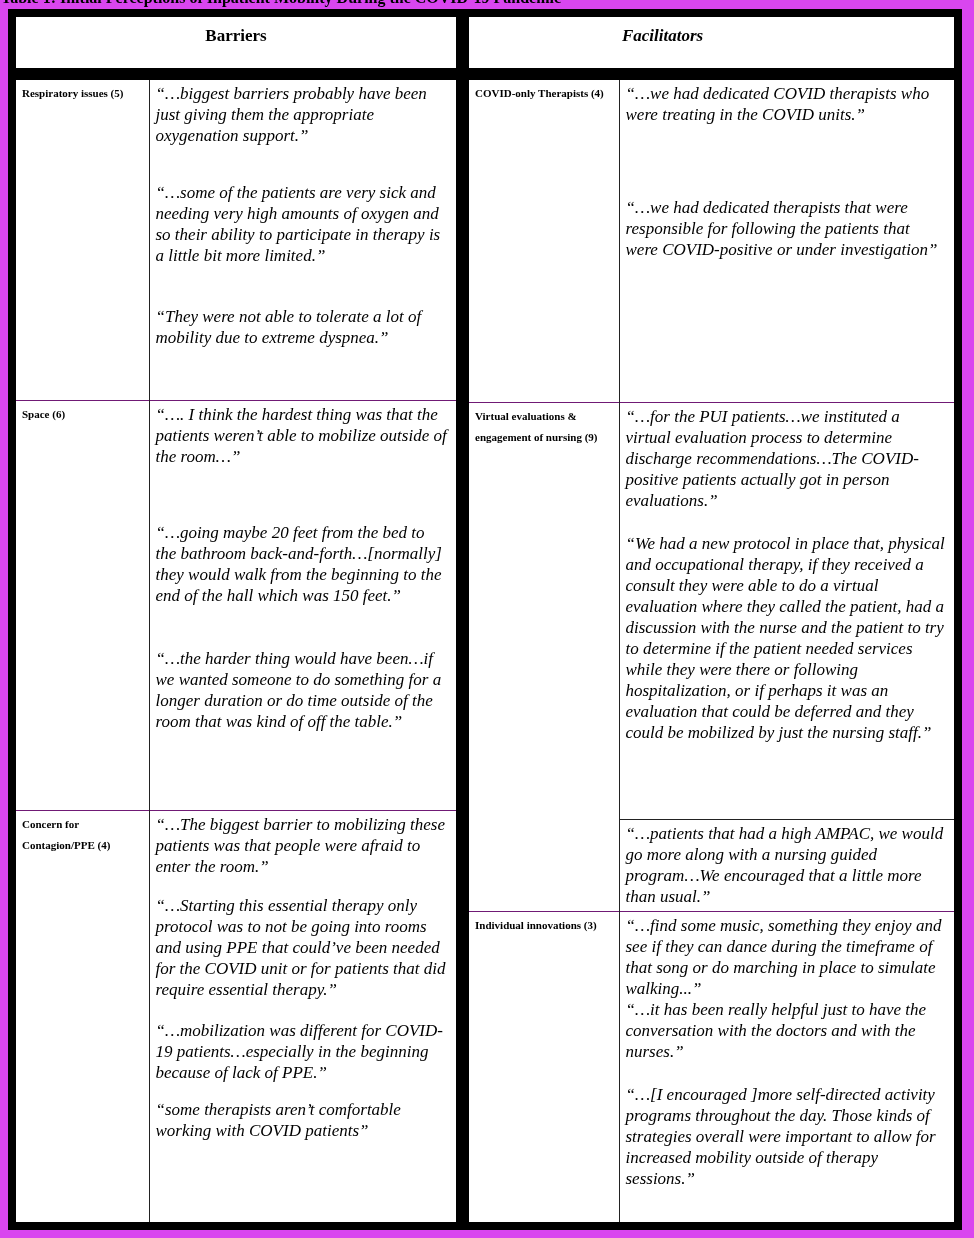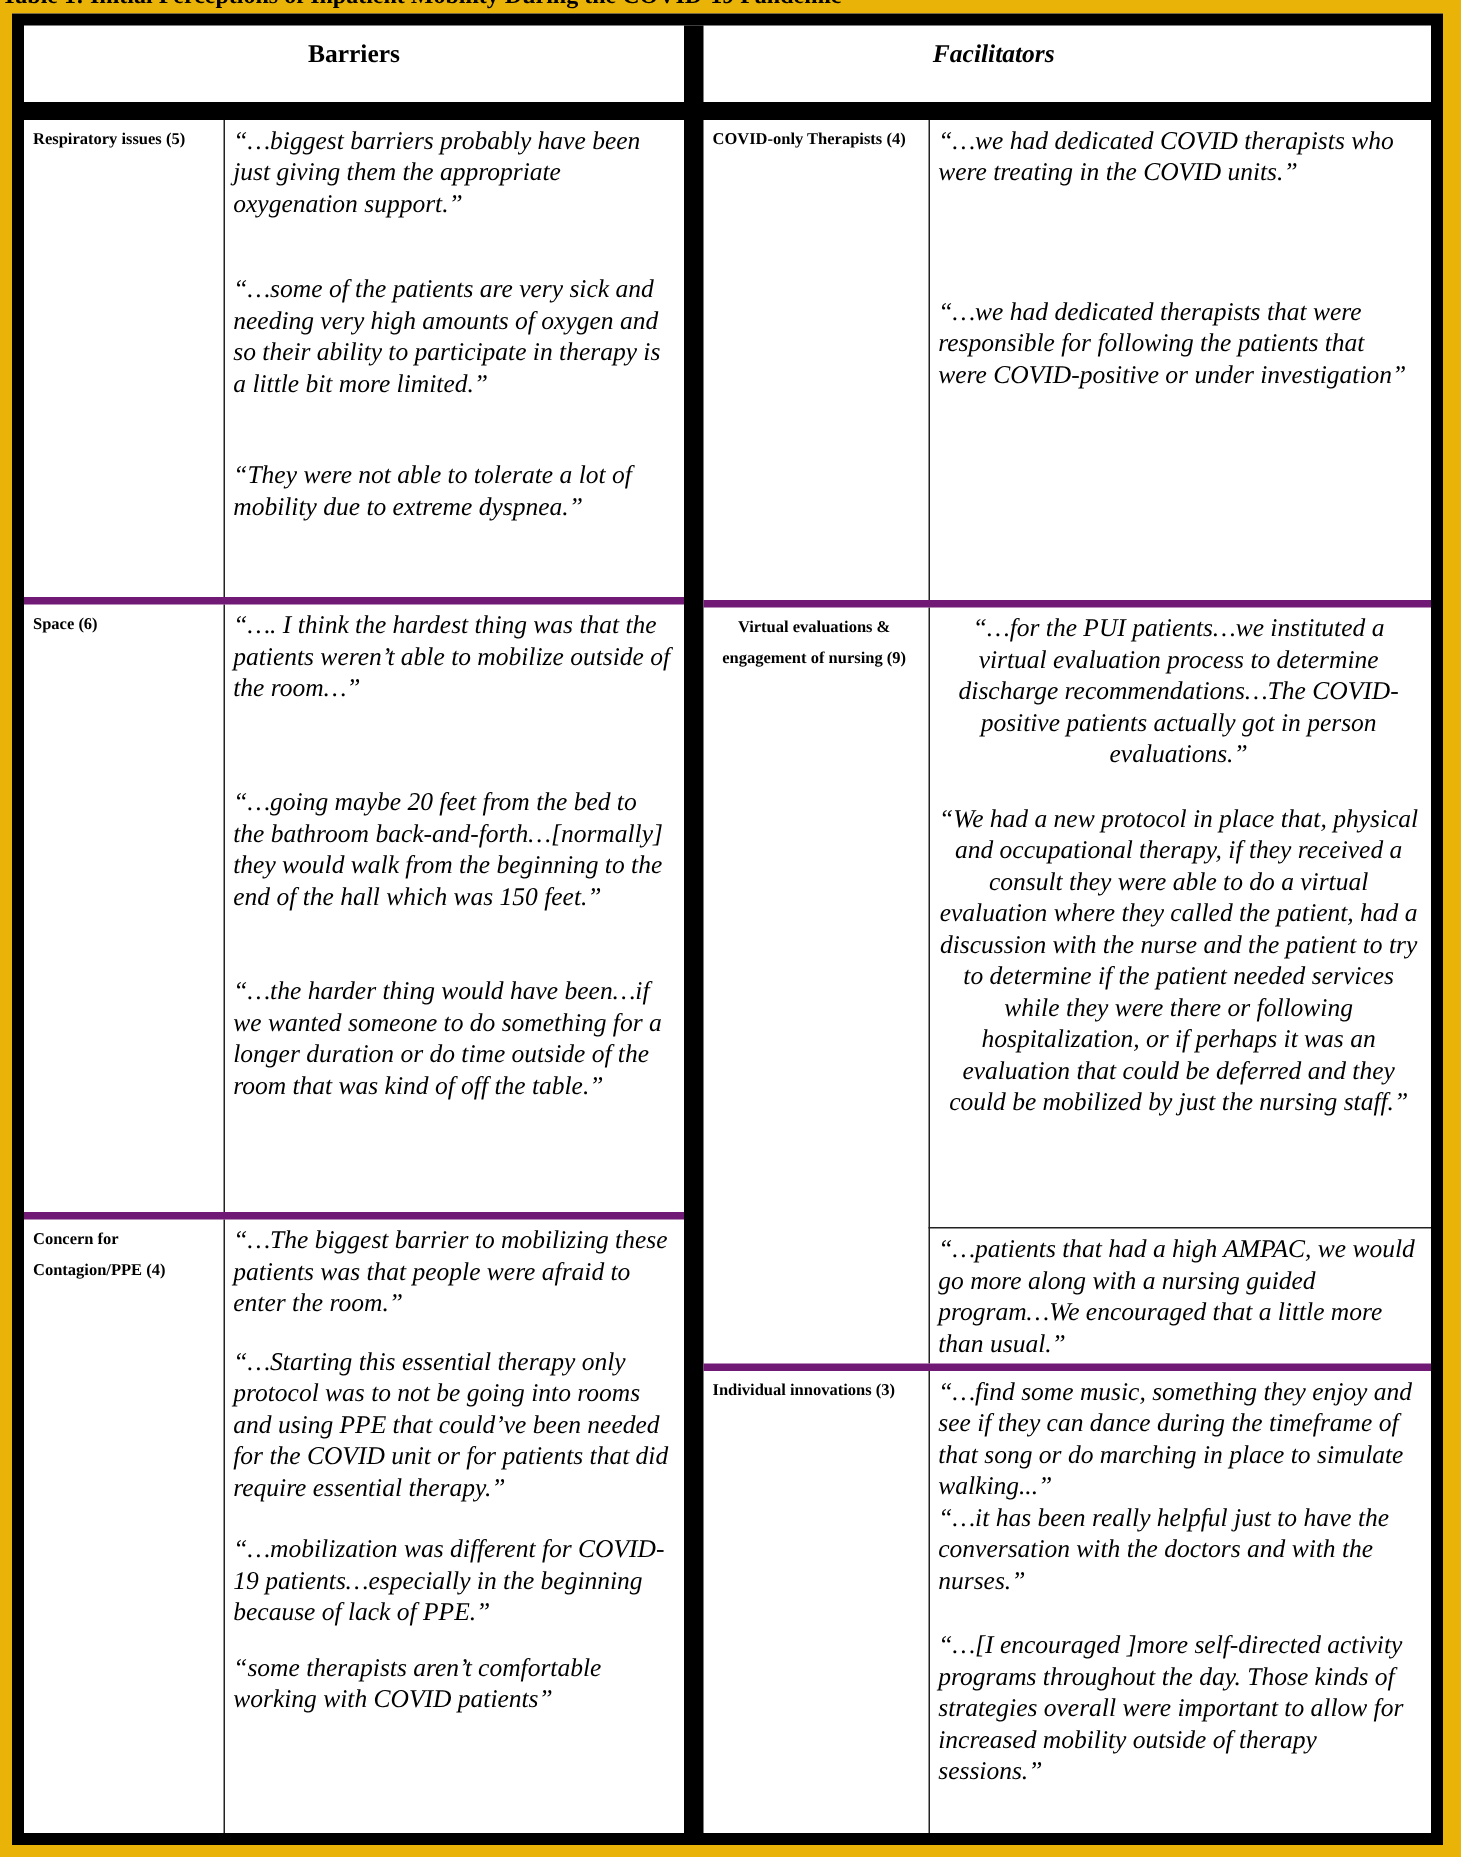--- a/index.html
+++ b/index.html
@@ -1,17 +1,17 @@
 <!DOCTYPE html>
 <html><head>
 <meta charset="utf-8">
 <style>
   html,body{margin:0;padding:0;background:#fff;}
   body{width:974px;height:1238px;font-family:"Liberation Serif",serif;color:#000;}
-  .page{position:relative;width:974px;height:1238px;overflow:hidden;background:#eab308;}
+  .page{position:relative;width:974px;height:1238px;overflow:hidden;background:#d946ef;}
 
   .title-clip{height:9px;overflow:hidden;margin:0 0 0 1px;}
   .title-clip span{display:block;margin-top:-11px;font-weight:bold;font-size:16px;white-space:nowrap;}
 
   .tbl{position:absolute;left:8px;top:9px;width:954px;height:1221px;
        border:8px solid #000;box-sizing:border-box;display:flex;flex-direction:column;background:#fff;}
 
   .header-row{display:flex;height:51px;flex:0 0 auto;}
   .hdr-cell{display:flex;justify-content:center;align-items:flex-start;padding-top:9px;
             font-weight:bold;font-size:17px;box-sizing:border-box;}
@@ -23,21 +23,21 @@
   .body-row{display:flex;flex:1 1 auto;}
   .half{box-sizing:border-box;}
   .half-barriers{width:440px;}
   .half-fac{width:485px;}
 
   table.grid{border-collapse:collapse;table-layout:fixed;width:100%;height:100%;}
   table.grid td{vertical-align:top;box-sizing:border-box;padding:3px 8px 3px 6px;}
   td.cat{font-weight:bold;font-size:11px;line-height:21px;border-right:1px solid #222;}
   td.qcell{font-size:17px;line-height:21px;padding-left:11px;padding-right:12px;}
   td.qcell p{margin:0;font-style:italic;}
-  .bt td{border-top:5px solid #701a75;}
+  .bt td{border-top:1px solid #701a75;}
   td.bt1{border-top:1px solid #222;}
 
   .w-bcat{width:133px;}
   .w-fcat{width:150px;}
 
   .mb16{margin-bottom:16px !important;}
   .mb18{margin-bottom:18px !important;}
   .mb20{margin-bottom:20px !important;}
   .mb22{margin-bottom:22px !important;}
   .mb36{margin-bottom:36px !important;}
@@ -104,21 +104,21 @@
       <div class="half half-fac">
         <table class="grid">
           <tbody>
               <tr style="height:320px;">
             <td class="cat w-fcat">COVID-only Therapists (4)</td>
             <td class="qcell">
               <p class="mb72">“…we had dedicated COVID therapists who were treating in the COVID units.”</p>
               <p>“…we had dedicated therapists that were responsible for following the patients that were COVID-positive or under investigation”</p>
             </td>
           </tr>
-          <tr class="bt" style="height:413px;text-align:center;">
+          <tr class="bt" style="height:413px;">
             <td class="cat w-fcat" rowspan="2">Virtual evaluations &amp; engagement of nursing (9)</td>
             <td class="qcell">
               <p class="mb22">“…for the PUI patients…we instituted a virtual evaluation process to determine discharge recommendations…The COVID-positive patients actually got in person evaluations.”</p>
               <p>“We had a new protocol in place that, physical and occupational therapy, if they received a consult they were able to do a virtual evaluation where they called the patient, had a discussion with the nurse and the patient to try to determine if the patient needed services while they were there or following hospitalization, or if perhaps it was an evaluation that could be deferred and they could be mobilized by just the nursing staff.”</p>
             </td>
           </tr>
           <tr style="height:84px;">
             <td class="qcell bt1">
               <p>“…patients that had a high AMPAC, we would go more along with a nursing guided program…We encouraged that a little more than usual.”</p>
             </td>

